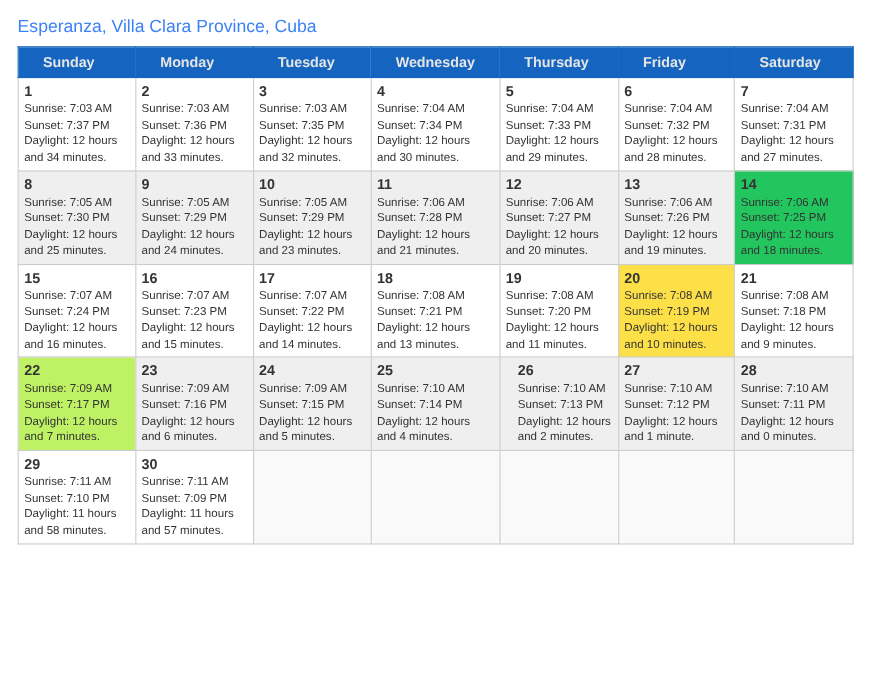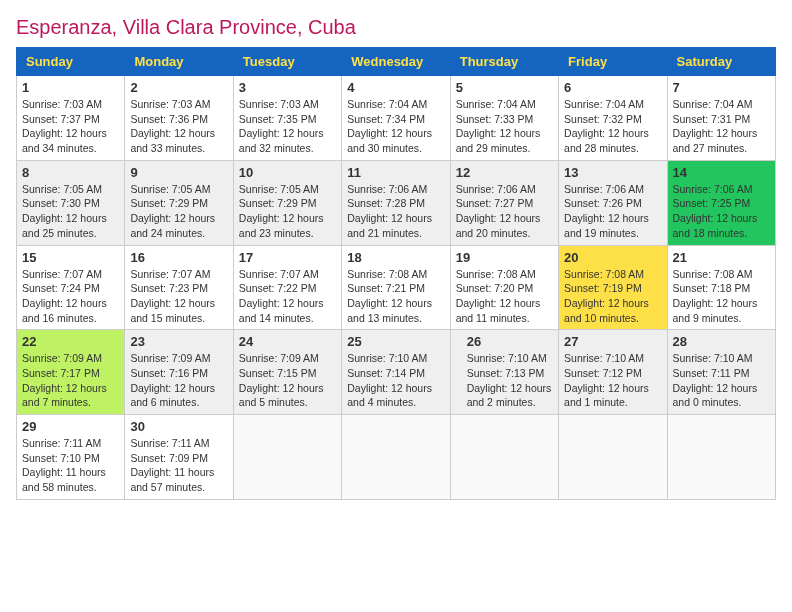--- a/index.html
+++ b/index.html
@@ -34,34 +34,34 @@
     }
     .title-area {
       text-align: right;
     }
     .month-title {
       font-size: 36px;
       font-weight: bold;
       color: #333;
     }
     .subtitle {
-      font-size: 20px;
-      color: #be185d;
+      font-size: 16px;
+      color: #3b82f6;
       text-align: center;
     }
     table {
       width: 100%;
       border-collapse: collapse;
       font-size: 11px;
     }
     thead tr th {
       background: #1565c0;
-      color: #fde047;
+      color: #e5e5e5;
       text-align: left;
-      padding: 6px 9px;
+      padding: 6px 22px;
       font-size: 13px;
       font-weight: bold;
       border: 1px solid #1565c0;
     }
     tbody tr td {
       border: 1px solid #ccc;
       vertical-align: top;
       padding: 4px 5px;
       height: 80px;
       width: 14.28%;

